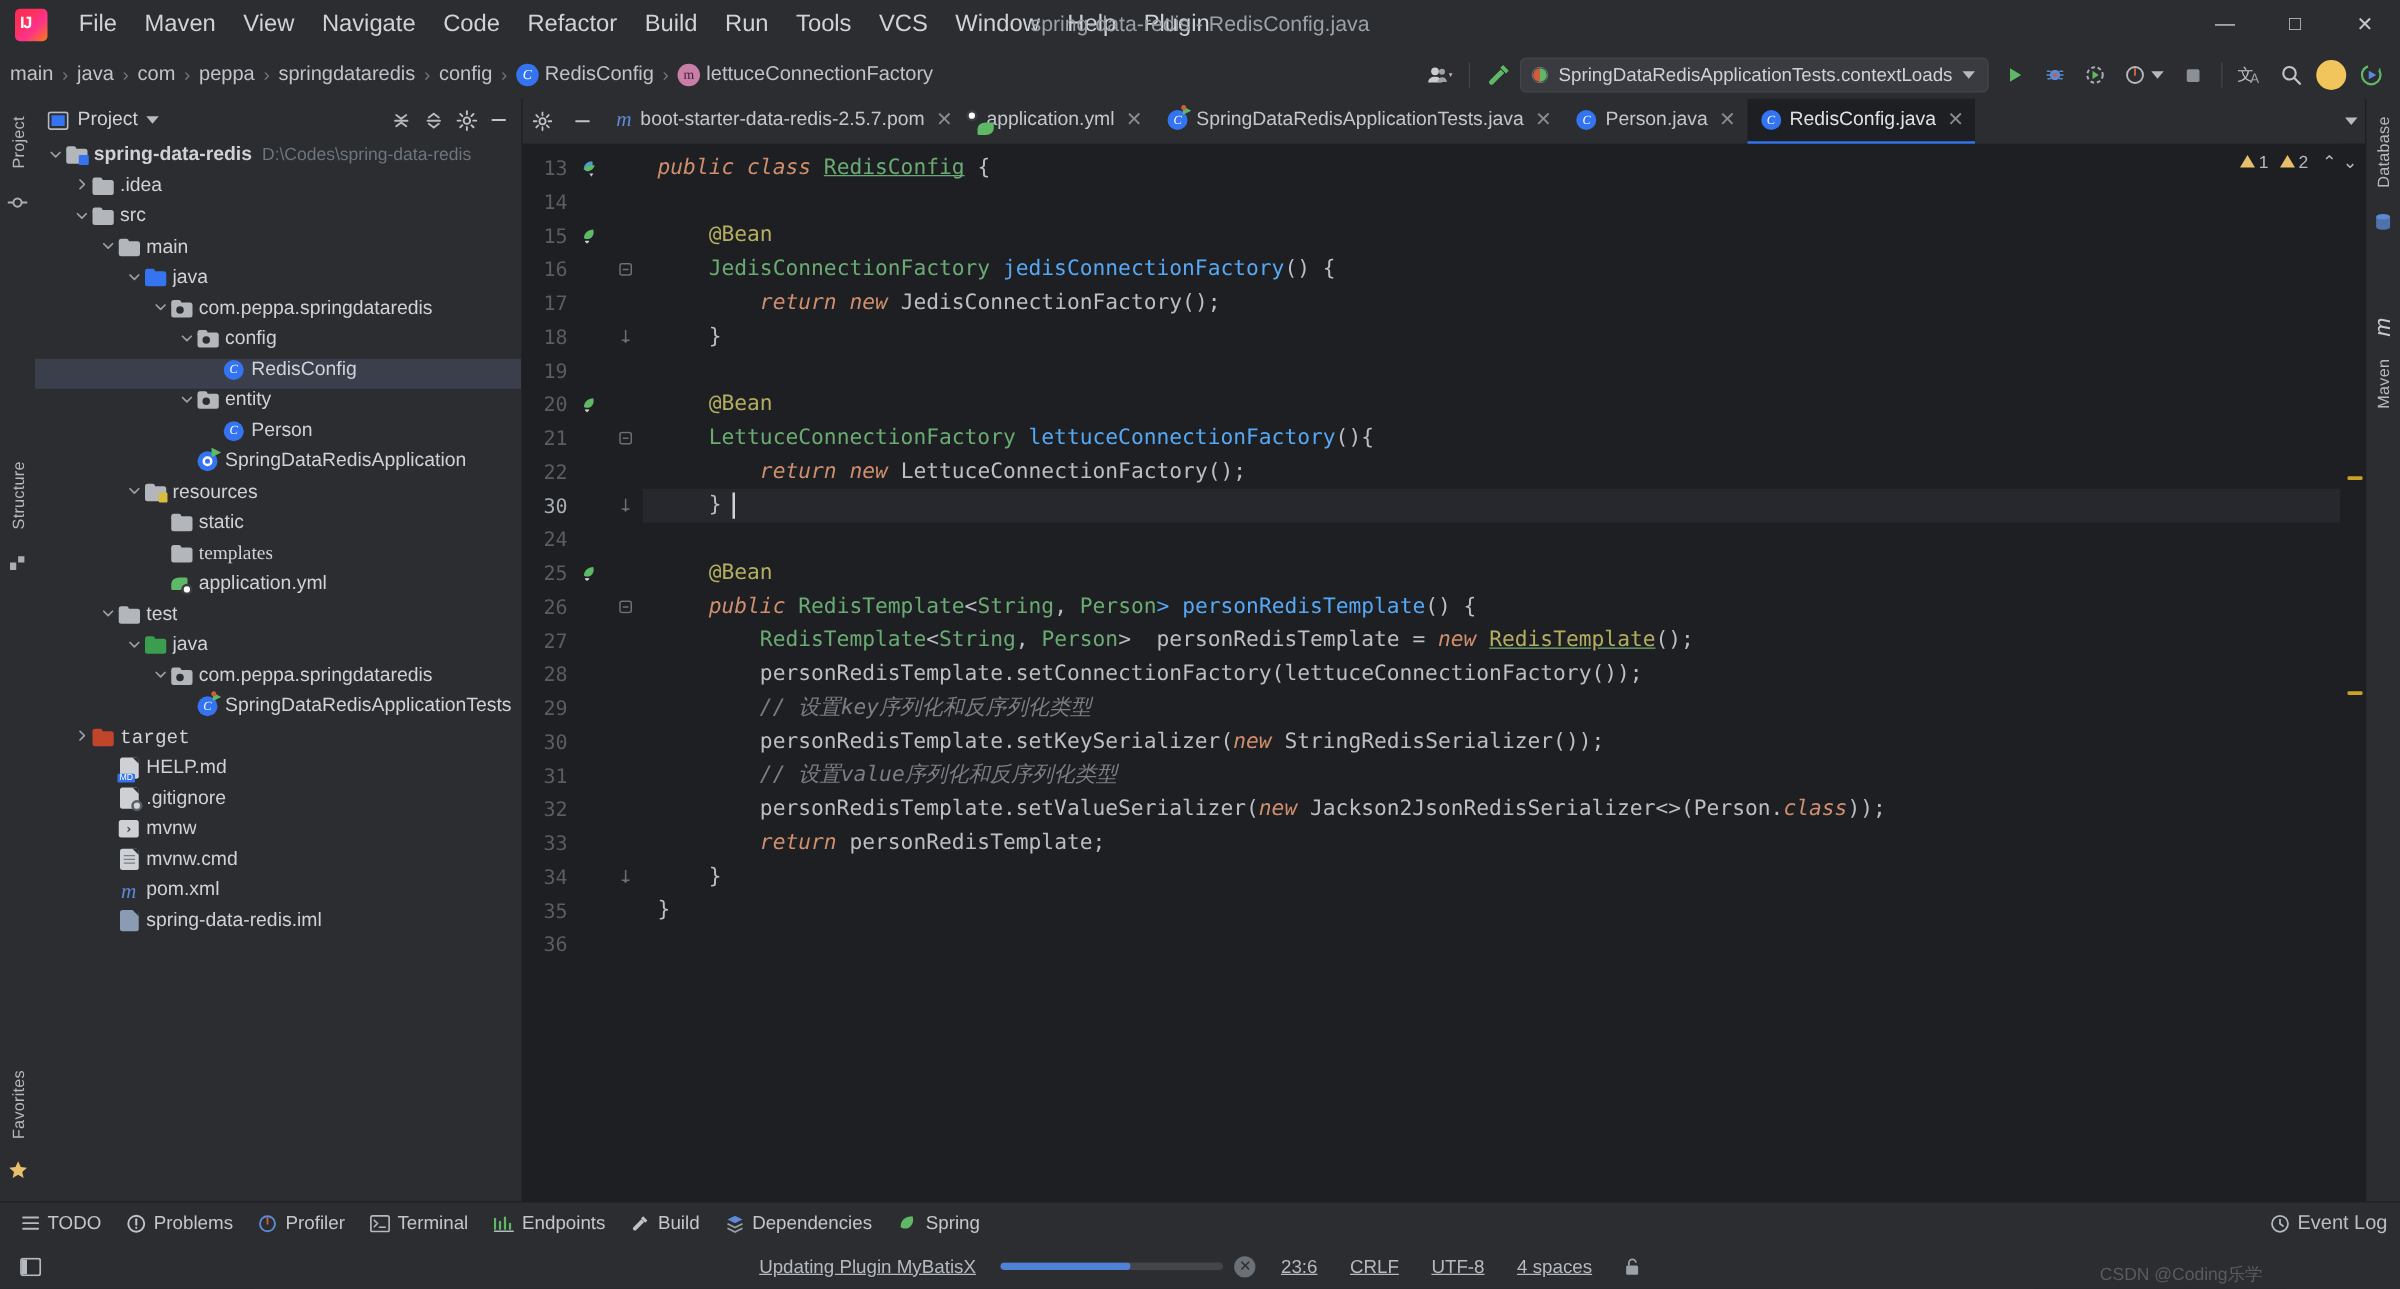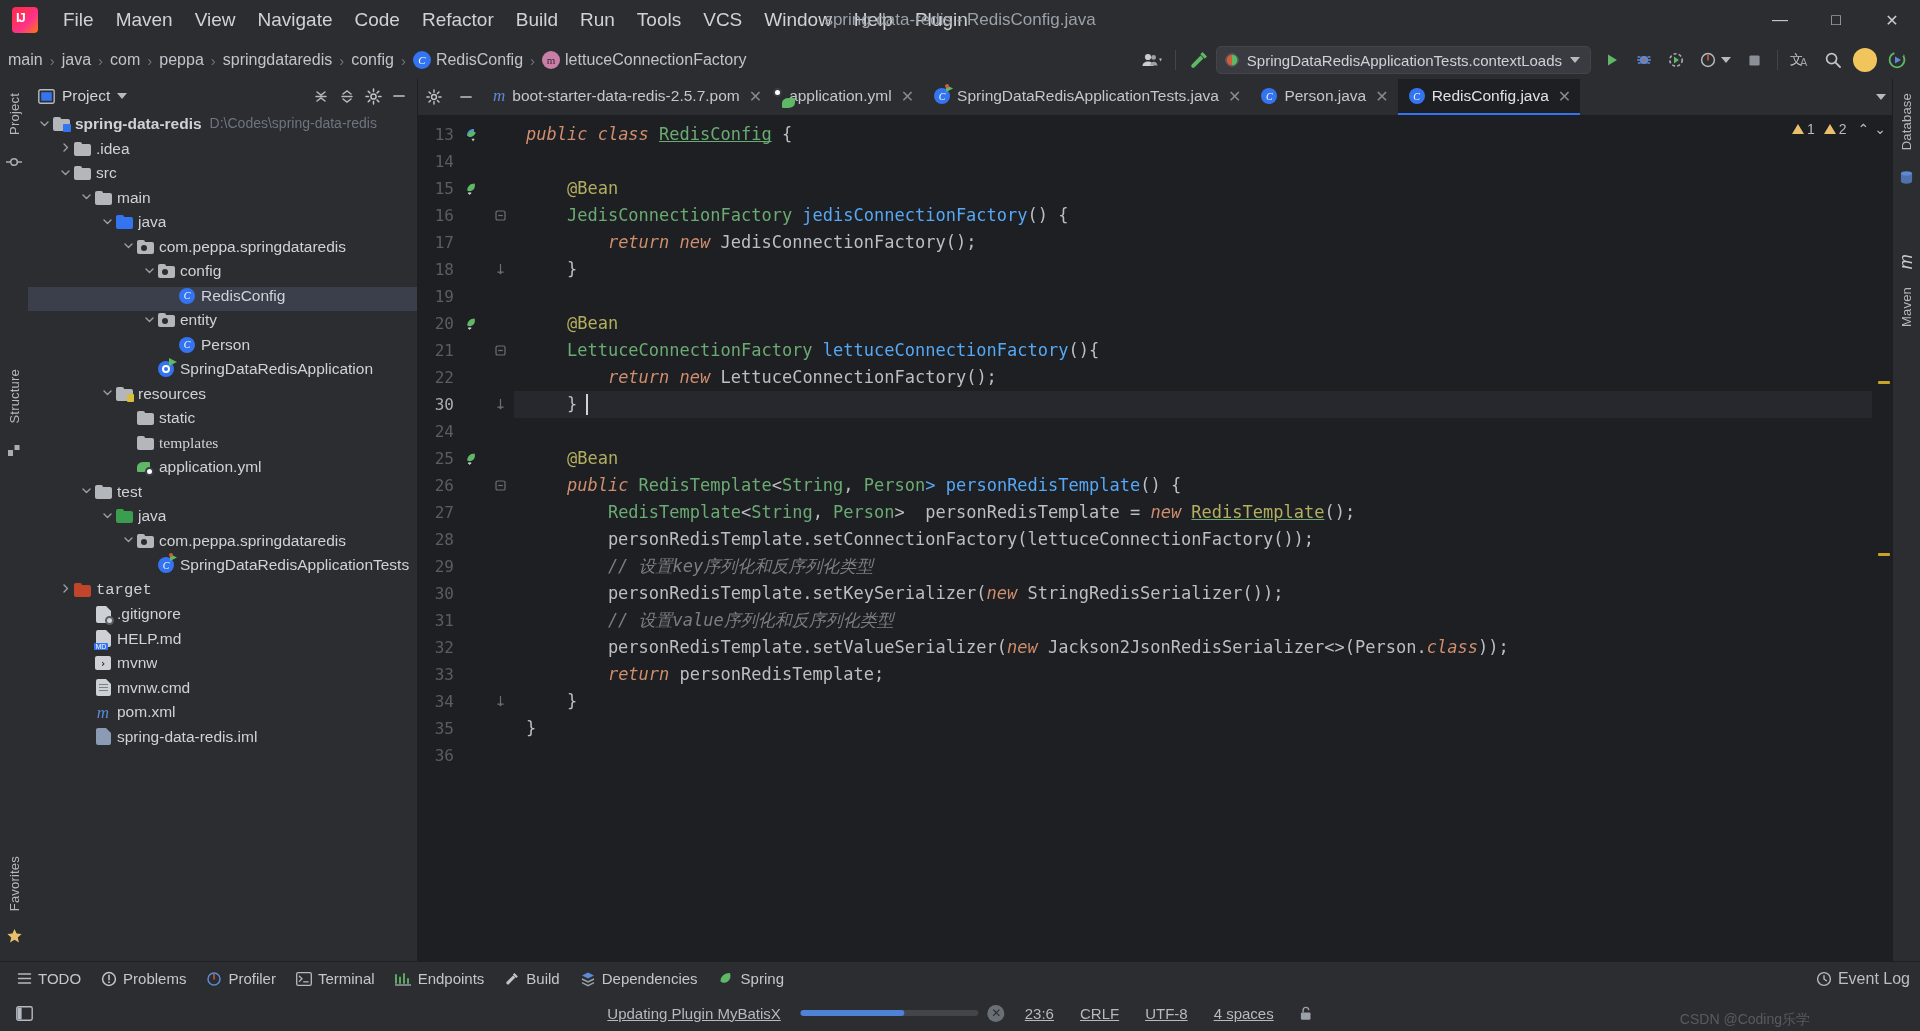--- a/index.html
+++ b/index.html
@@ -608,33 +608,33 @@
             </span>
             <span class="icon">
               <span class="fold" style="--fc: #c0452a;"></span>
             </span>
             <span class="label">target</span>
           </div>
           <div class="node" style="padding-left: 50px;">
             <span class="arrow"></span>
             <span class="icon">
               <span class="ficon">
+                <span style="position: absolute; left: -2px; bottom: -3px; background: rgb(53, 116, 240); color: rgb(255, 255, 255); font-size: 7px; padding: 0px 2px; border-radius: 1px; font-family: &quot;Liberation Sans&quot;, sans-serif;">MD</span>
+              </span>
+            </span>
+            <span class="label">HELP.md</span>
+          </div>
+          <div class="node" style="padding-left: 50px;">
+            <span class="arrow"></span>
+            <span class="icon">
+              <span class="ficon">
                 <span style="position: absolute; right: -3px; bottom: -2px; width: 9px; height: 9px; border-radius: 50%; border: 2px solid rgb(90, 93, 99); background: rgb(208, 211, 215);"></span>
               </span>
             </span>
             <span class="label">.gitignore</span>
-          </div>
-          <div class="node" style="padding-left: 50px;">
-            <span class="arrow"></span>
-            <span class="icon">
-              <span class="ficon">
-                <span style="position: absolute; left: -2px; bottom: -3px; background: rgb(53, 116, 240); color: rgb(255, 255, 255); font-size: 7px; padding: 0px 2px; border-radius: 1px; font-family: &quot;Liberation Sans&quot;, sans-serif;">MD</span>
-              </span>
-            </span>
-            <span class="label">HELP.md</span>
           </div>
           <div class="node" style="padding-left: 50px;">
             <span class="arrow"></span>
             <span class="icon">
               <span style="width: 16px; height: 14px; background: rgb(205, 208, 212); border-radius: 2px; color: rgb(43, 45, 48); font-size: 10px; display: flex; align-items: center; justify-content: center; font-family: &quot;DejaVu Sans Mono&quot;, monospace; font-weight: bold;">›</span>
             </span>
             <span class="label">mvnw</span>
           </div>
           <div class="node" style="padding-left: 50px;">
             <span class="arrow"></span>

